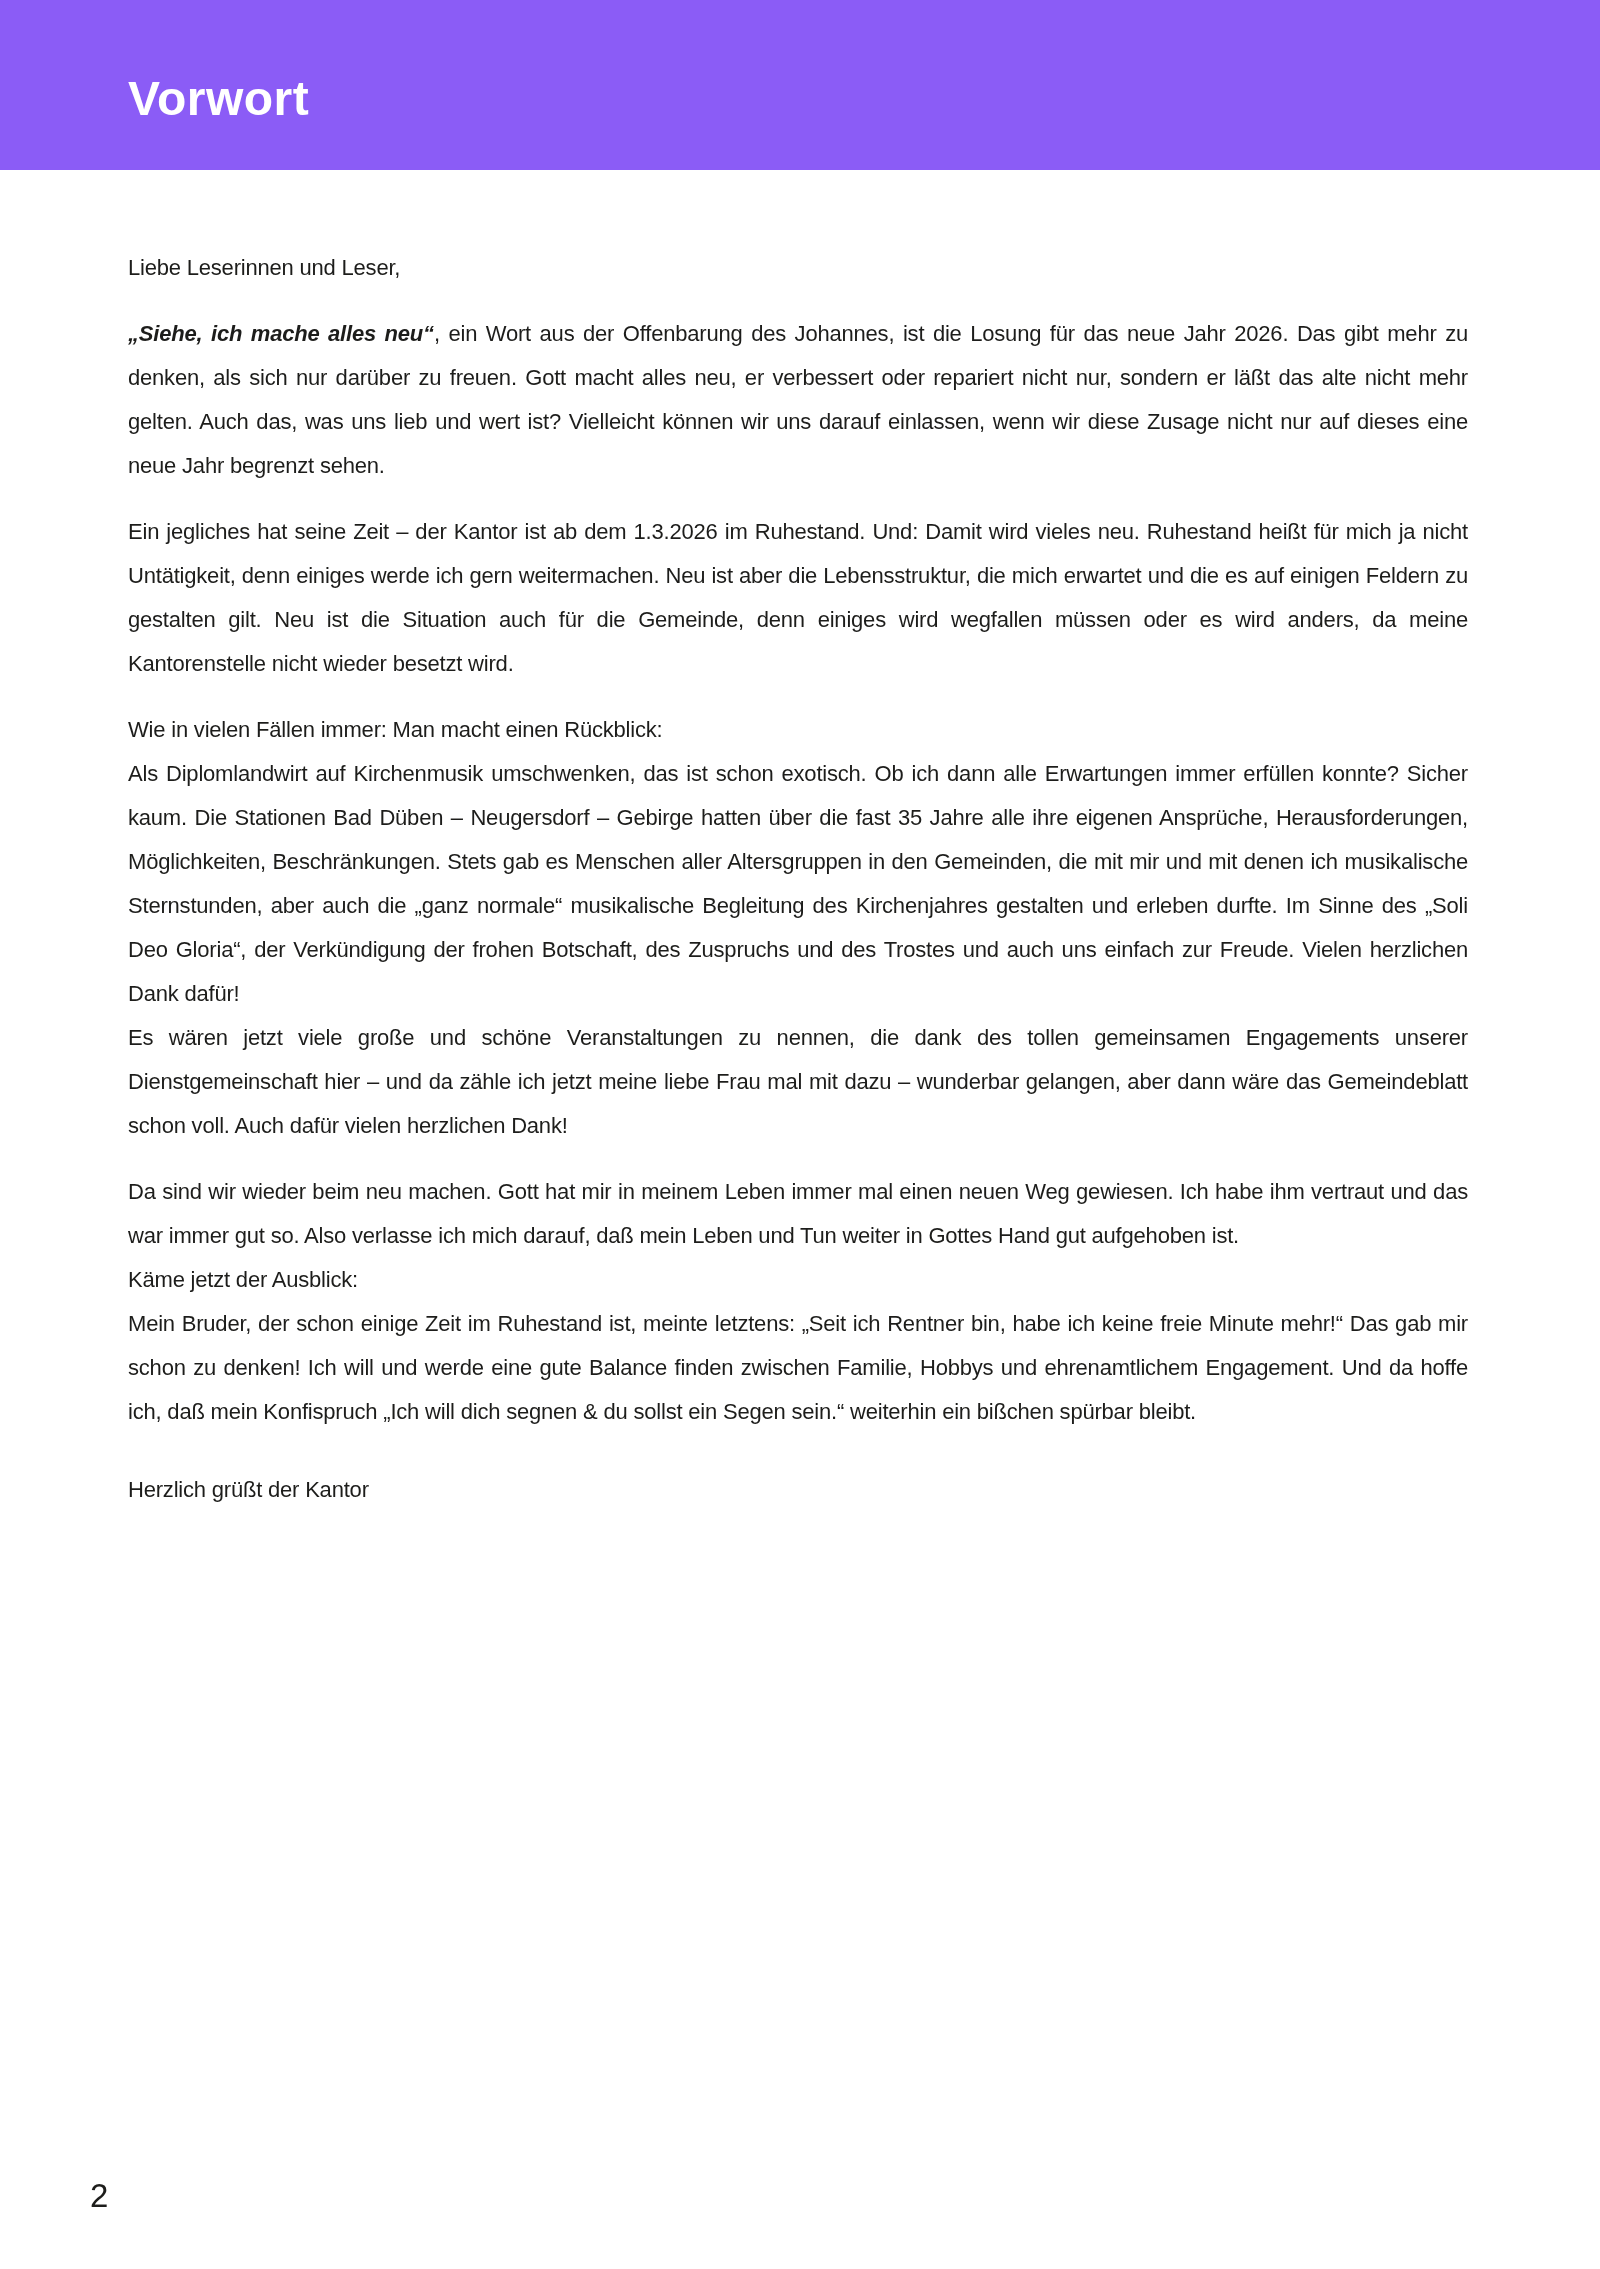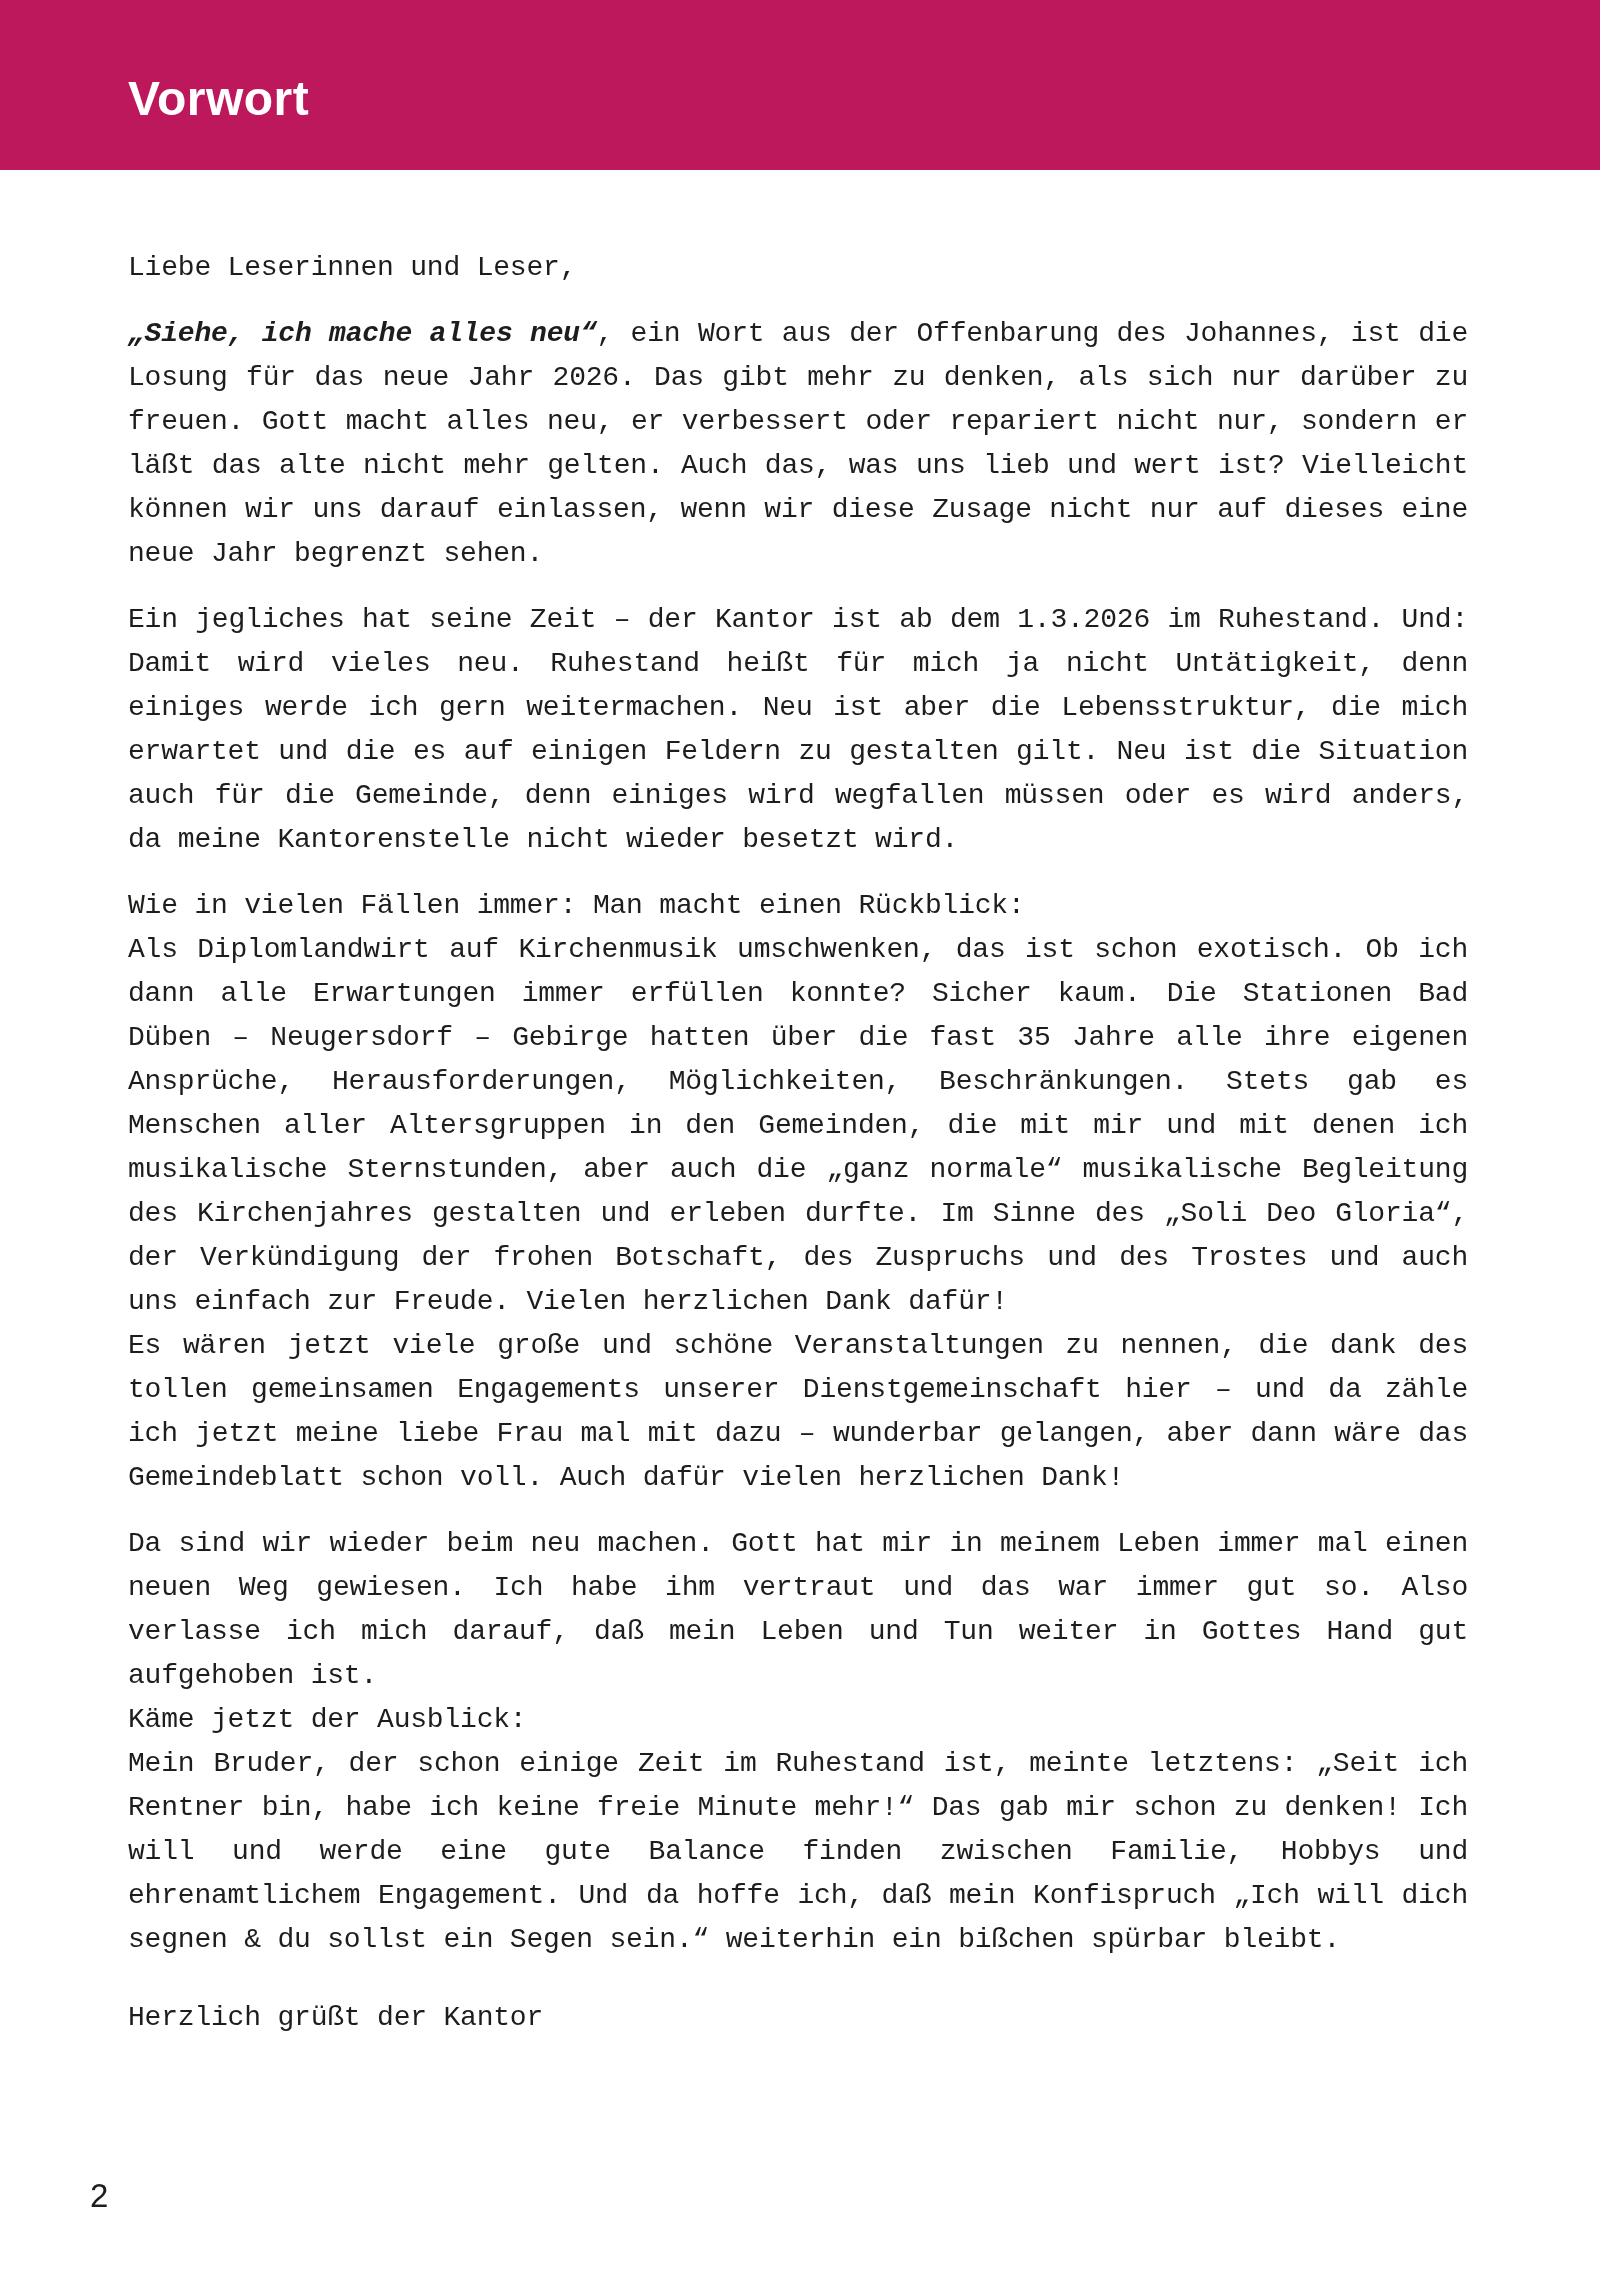--- a/index.html
+++ b/index.html
@@ -30,26 +30,25 @@
     line-height: 50px;
     font-weight: bold;
     color: #ffffff;
     letter-spacing: 0.5px;
   }
   .content {
     position: absolute;
     left: 128px;
     top: 246px;
     width: 1340px;
-    font-size: 28px;
+    font-size: 22px;
     line-height: 44px;
     letter-spacing: -0.2px;
     text-align: justify;
     hyphens: manual;
-    font-family: Liberation Mono, monospace;
   }
   .para {
     margin: 0 0 22px 0;
   }
   .sub {
     text-align: justify;
   }
   .lead {
     font-weight: bold;
     font-style: italic;
@@ -64,21 +63,21 @@
     position: absolute;
     left: 90px;
     top: 2174px;
     font-size: 33px;
     line-height: 44px;
   }
 </style>
 </head>
 <body>
 
-<header class="band" style="background: #be185d;">
+<header class="band" style="background: #8b5cf6;">
   <h1>Vorwort</h1>
 </header>
 
 <main class="content">
 
   <p class="para">Liebe Leserinnen und Leser,</p>
 
   <p class="para"><span class="lead">„Siehe, ich mache alles neu“</span><span>, ein Wort aus der Offenbarung des Johannes, ist die Losung für das neue Jahr 2026. Das gibt mehr zu denken, als sich nur darüber zu freuen. Gott macht alles neu, er verbessert oder repariert nicht nur, sondern er läßt das alte nicht mehr gelten. Auch das, was uns lieb und wert ist? Vielleicht können wir uns darauf einlassen, wenn wir diese Zusage nicht nur auf dieses eine neue Jahr begrenzt sehen.</span></p>
 
   <div class="para">

